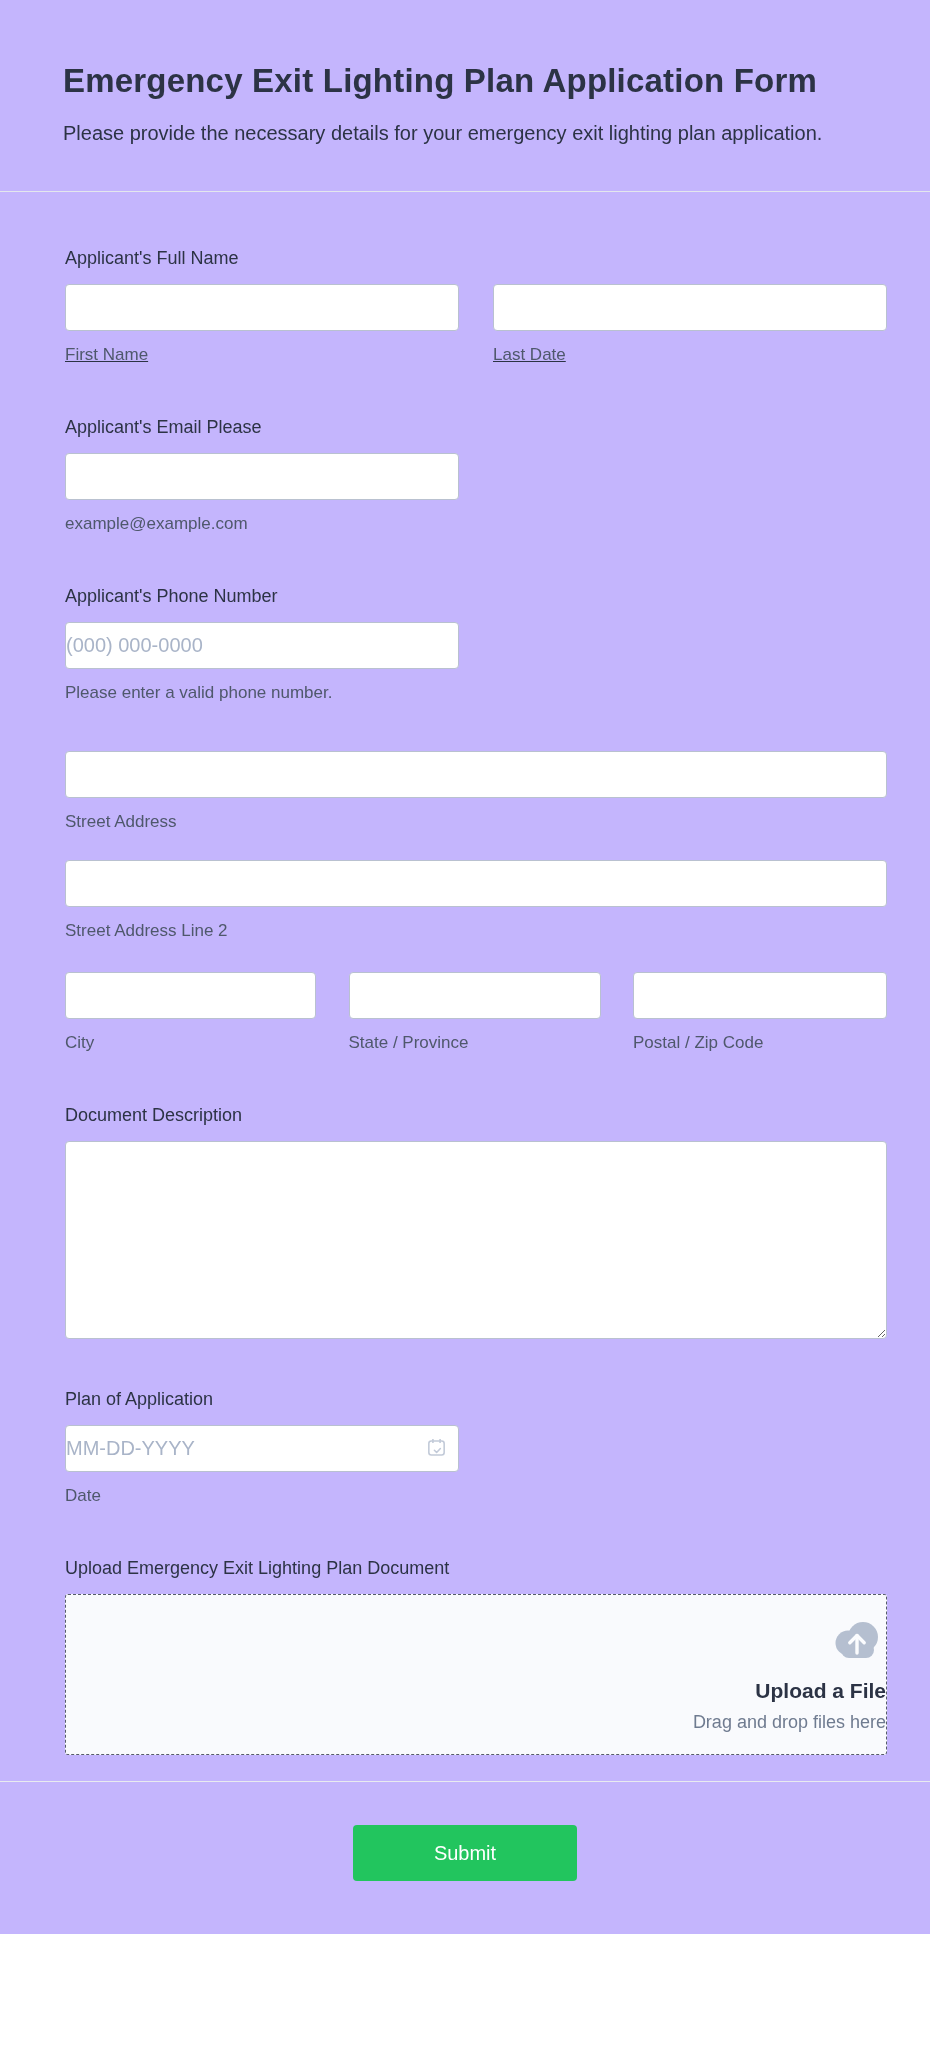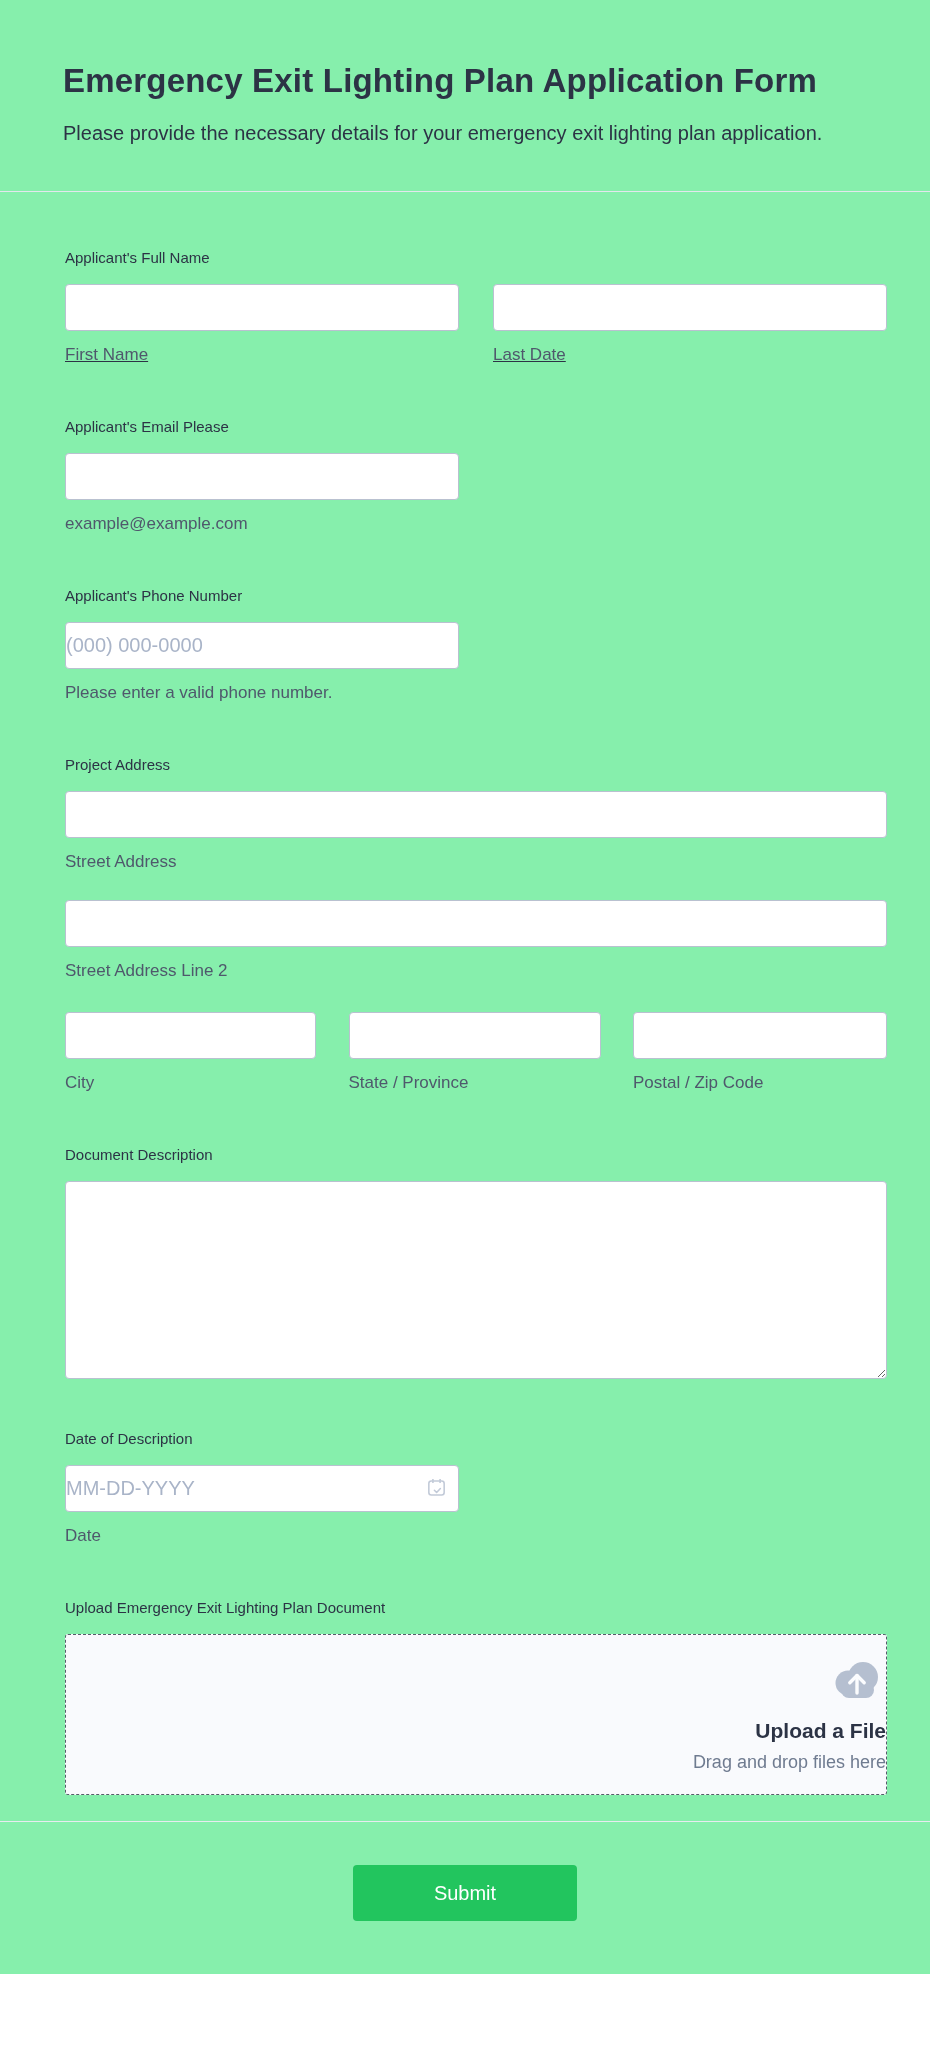--- a/index.html
+++ b/index.html
@@ -3,21 +3,21 @@
 <meta charset="utf-8">
 <title></title>
 <style>
   * { box-sizing: border-box; margin: 0; padding: 0; }
   html, body { background: #ffffff; }
   body {
     width: 930px;
     font-family: "Liberation Sans", "DejaVu Sans", sans-serif;
     color: #2c3345;
   }
-  .page { width: 930px; background: #86efac; }
+  .page { width: 930px; background: #c4b5fd; }
 
   
   .form-header { padding: 54px 60px 0 63px; }
   .form-title {
     font-size: 33px;
     font-weight: 700;
     line-height: 54px;
     color: #2c3345;
     max-width: 800px;
     letter-spacing: 0.2px;
@@ -35,21 +35,21 @@
     height: 0;
     border-top: 1px solid #e3e7ed;
   }
 
   
   .fields { padding: 0 43px 0 65px; }
   .field { margin-top: 46px; }
   .field:first-child { margin-top: 52px; }
   .q-label {
     display: block;
-    font-size: 15px;
+    font-size: 18px;
     line-height: 28px;
     font-weight: 500;
     color: #2c3345;
   }
   .control-row { margin-top: 12px; display: flex; justify-content: space-between; }
   .control { margin-top: 12px; }
   .sub-label {
     display: block;
     margin-top: 12px;
     font-size: 17px;
@@ -183,21 +183,20 @@
 
     <div class="field">
       <label class="q-label">Applicant's Phone Number</label>
       <div class="control">
         <input class="text-input w-half" type="text" placeholder="(000) 000-0000" style="">
         <span class="sub-label">Please enter a valid phone number.</span>
       </div>
     </div>
 
     <div class="field">
-      <label class="q-label">Project Address</label>
       <div class="control">
         <input class="text-input" type="text" value="" style="">
         <span class="sub-label">Street Address</span>
       </div>
       <div class="row-gap2">
         <input class="text-input" type="text" value="" style="">
         <span class="sub-label">Street Address Line 2</span>
       </div>
       <div class="control-row row-gap3">
         <div class="col-city">
@@ -216,21 +215,21 @@
     </div>
 
     <div class="field">
       <label class="q-label">Document Description</label>
       <div class="control">
         <textarea class="text-input" style=""></textarea>
       </div>
     </div>
 
     <div class="field">
-      <label class="q-label">Date of Description</label>
+      <label class="q-label">Plan of Application</label>
       <div class="control date-wrap">
         <input class="text-input" type="text" placeholder="MM-DD-YYYY" style="">
         <button class="calendar-btn">
           <span>
             <svg width="21" height="21" viewBox="0 0 20 20" fill="none" stroke="#c2cad8" stroke-width="1.5">
               <rect x="2.7" y="3.8" width="14.6" height="13.4" rx="2.4"></rect>
               <line x1="6.6" y1="1.8" x2="6.6" y2="5.8"></line>
               <line x1="13.4" y1="1.8" x2="13.4" y2="5.8"></line>
               <path d="M8 12.6 l2.1 2.1 l3.6 -3.7" stroke-linecap="round" stroke-linejoin="round"></path>
             </svg>

